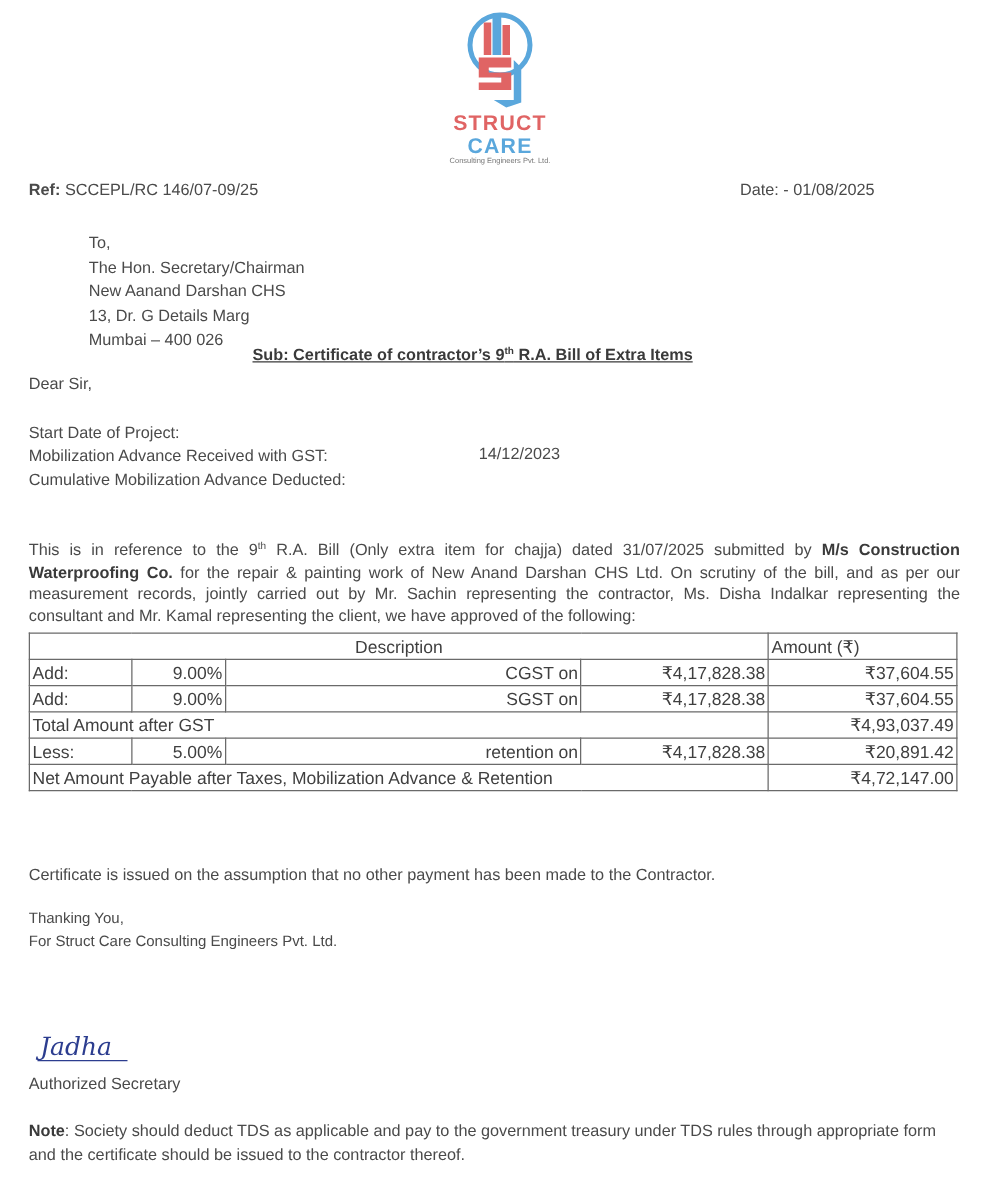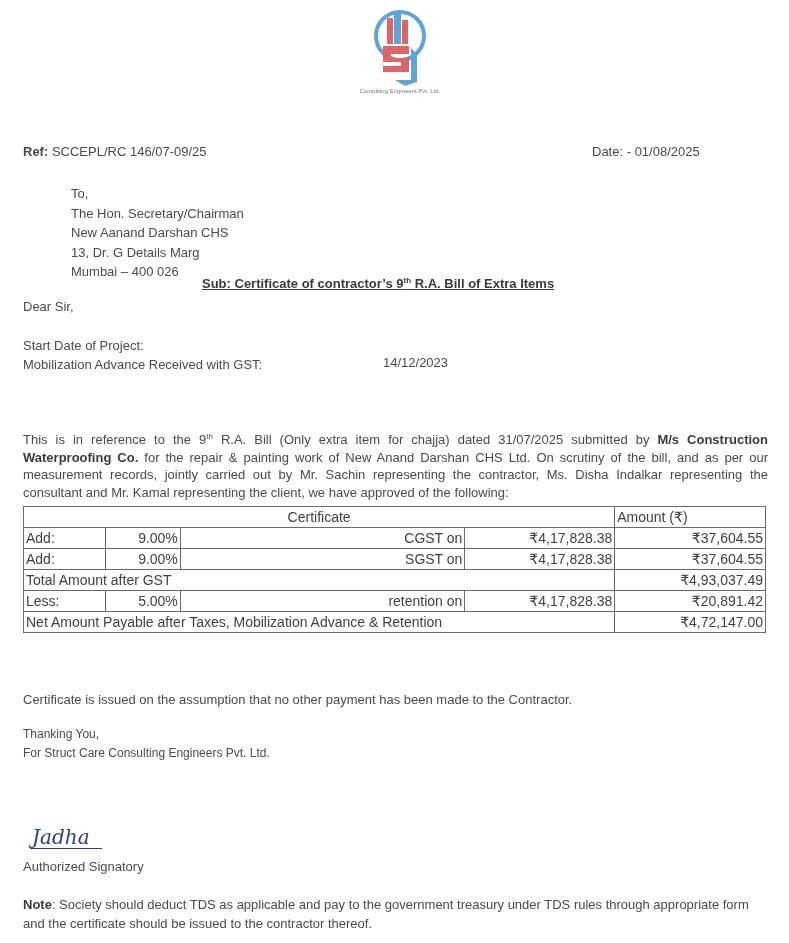--- a/index.html
+++ b/index.html
@@ -47,20 +47,24 @@
 
 <div class="abs logo">
   <svg width="70" height="80" viewBox="0 0 70 80">
     <circle cx="35" cy="28" r="24" fill="none" stroke="#5aa7dc" stroke-width="4"></circle>
     <rect x="22" y="10" width="6" height="26" fill="#e06464"></rect>
     <rect x="29" y="4" width="7" height="32" fill="#5aa7dc"></rect>
     <rect x="37" y="12" width="6" height="24" fill="#e06464"></rect>
     <path d="M18 38 L44 38 L44 46 L26 46 L26 50 L44 50 L44 64 L18 64 L18 58 L36 58 L36 54 L18 54 Z" fill="#e06464"></path>
     <path d="M46 40 L52 46 L52 74 L40 78 L30 72 L46 72 Z" fill="#5aa7dc"></path>
   </svg>
+  <div class="brand">
+    <span class="s">STRUCT</span>
+    <span class="c">CARE</span>
+  </div>
   <div class="brand-sub">Consulting Engineers Pvt. Ltd.</div>
 </div>
 
 <div class="abs ref">
   <b>Ref:</b>
   <span>SCCEPL/RC 146/07-09/25</span>
 </div>
 <div class="abs date">
   <span>Date: -</span>
   <span>01/08/2025</span>
@@ -76,38 +80,39 @@
 
 <div class="abs subj">
   <span>Sub: Certificate of contractor’s 9</span><sup>th</sup><span> R.A. Bill of Extra Items</span>
 </div>
 
 <div class="abs dear">Dear Sir,</div>
 
 <div class="abs proj">
   <div>Start Date of Project:</div>
   <div>Mobilization Advance Received with GST:</div>
+  <div>Cumulative Mobilization Advance Deducted:</div>
 </div>
 <div class="abs proj-val">14/12/2023</div>
 
 <div class="abs para">
   <span>This is in reference to the 9</span><sup>th</sup><span> R.A. Bill (Only extra item for chajja) dated 31/07/2025 submitted by </span><b>M/s Construction Waterproofing Co.</b><span> for the repair &amp; painting work of New Anand Darshan CHS Ltd. On scrutiny of the bill, and as per our measurement records, jointly carried out by Mr. Sachin representing the contractor, Ms. Disha Indalkar representing the consultant and Mr. Kamal representing the client, we have approved of the following:</span>
 </div>
 
 <table class="cert">
   <colgroup>
     <col style="width:82px">
       <col style="width:75px">
       <col style="width:285px">
       <col style="width:150px">
       <col style="width:151px">
   </colgroup>
   <tbody>
       <tr>
-    <td colspan="4" class="ctr">Certificate</td>
+    <td colspan="4" class="ctr">Description</td>
     <td>Amount (₹)</td>
   </tr>
   <tr>
     <td>Add:</td>
     <td class="r">9.00%</td>
     <td class="r">CGST on</td>
     <td class="r">₹4,17,828.38</td>
     <td class="r">₹37,604.55</td>
   </tr>
   <tr>
@@ -136,17 +141,17 @@
   </table>
 
 <div class="abs closing">Certificate is issued on the assumption that no other payment has been made to the Contractor.</div>
 <div class="abs thanks">
   <div>Thanking You,</div>
   <div>For Struct Care Consulting Engineers Pvt. Ltd.</div>
 </div>
 
 <div class="abs sig">Jadha</div>
 <div class="abs sig-line"></div>
-<div class="abs auth">Authorized Signatory</div>
+<div class="abs auth">Authorized Secretary</div>
 
 <div class="abs note">
   <b>Note</b><span>: Society should deduct TDS as applicable and pay to the government treasury under TDS rules through appropriate form and the certificate should be issued to the contractor thereof.</span>
 </div>
 
 </body></html>

